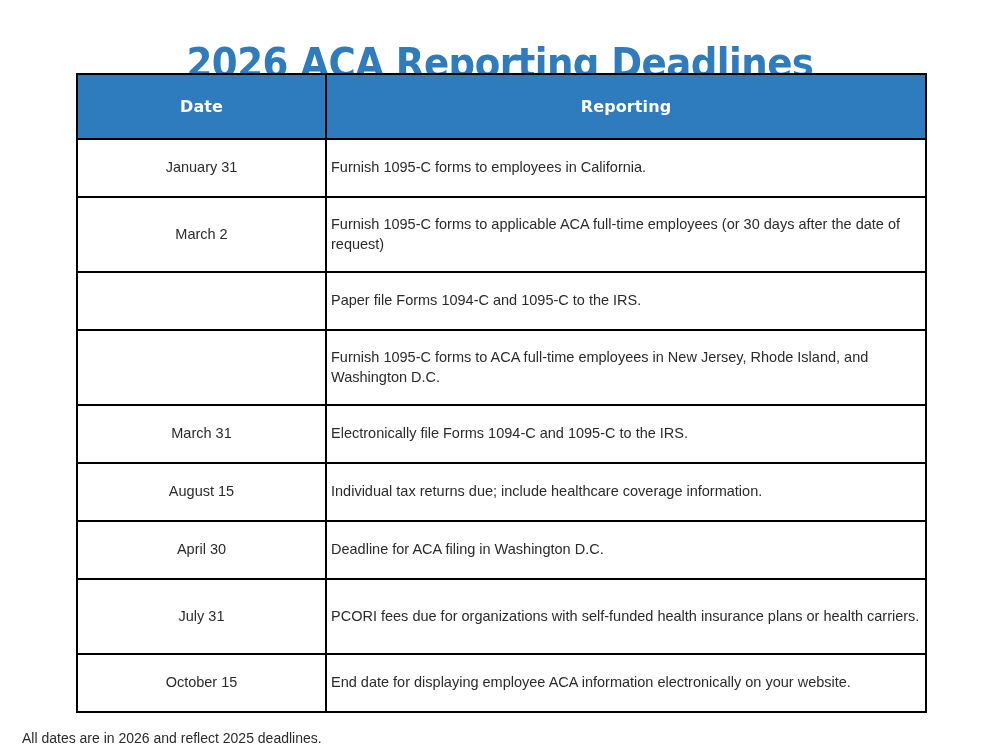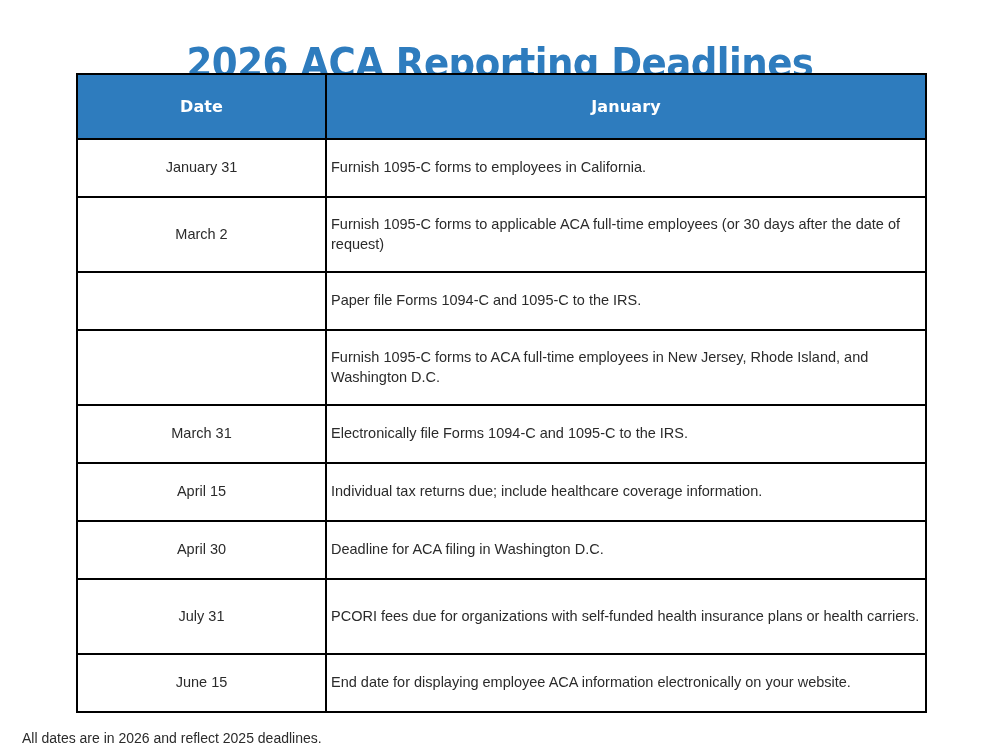--- a/index.html
+++ b/index.html
@@ -118,21 +118,21 @@
 
   <div class="table-wrap">
     <table class="deadlines">
       <colgroup>
         <col class="c-date">
         <col class="c-dline">
       </colgroup>
       <thead>
         <tr>
           <th>Date</th>
-          <th>January</th>
+          <th>Reporting</th>
         </tr>
       </thead>
       <tbody id="tbody">
           <tr class="h1">
             <td class="date-cell">January 31</td>
             <td class="deadline-cell">Furnish 1095-C forms to employees in California.</td>
           </tr>
           <tr class="h2">
             <td class="date-cell">March 2</td>
             <td class="deadline-cell">Furnish 1095-C forms to applicable ACA full-time employees (or 30 days after the date of request)</td>
@@ -143,33 +143,33 @@
           </tr>
           <tr class="h2">
             <td class="date-cell"></td>
             <td class="deadline-cell">Furnish 1095-C forms to ACA full-time employees in New Jersey, Rhode Island, and Washington D.C.</td>
           </tr>
           <tr class="h1">
             <td class="date-cell">March 31</td>
             <td class="deadline-cell">Electronically file Forms 1094-C and 1095-C to the IRS.</td>
           </tr>
           <tr class="h1">
-            <td class="date-cell">April 15</td>
+            <td class="date-cell">August 15</td>
             <td class="deadline-cell">Individual tax returns due; include healthcare coverage information.</td>
           </tr>
           <tr class="h1">
             <td class="date-cell">April 30</td>
             <td class="deadline-cell">Deadline for ACA filing in Washington D.C.</td>
           </tr>
           <tr class="h2">
             <td class="date-cell">July 31</td>
             <td class="deadline-cell">PCORI fees due for organizations with self-funded health insurance plans or health carriers.</td>
           </tr>
           <tr class="h1">
-            <td class="date-cell">June 15</td>
+            <td class="date-cell">October 15</td>
             <td class="deadline-cell">End date for displaying employee ACA information electronically on your website.</td>
           </tr>
         </tbody>
     </table>
   </div>
 
   <div class="footnote">All dates are in 2026 and reflect 2025 deadlines.</div>
 
 </div>
 

